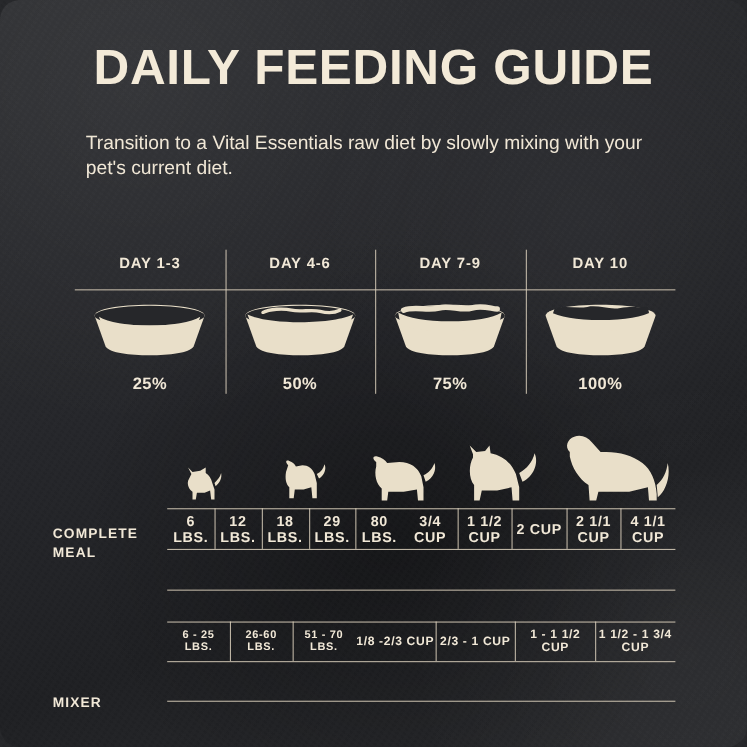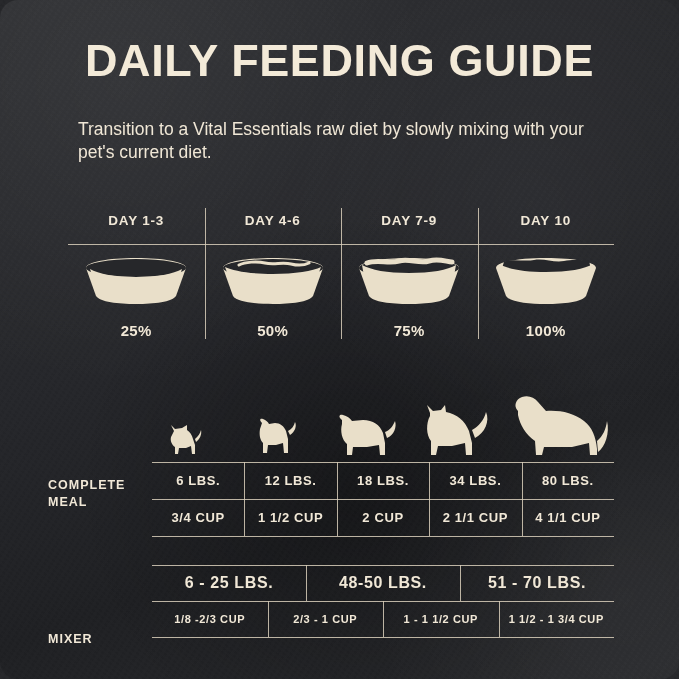--- a/index.html
+++ b/index.html
@@ -59,21 +59,21 @@
     width: 523px;
     font-size: 17.5px;
     line-height: 1.34;
     font-weight: 400;
     color: #f0e7d6;
   }
 
   
   .bowls {
     position: absolute;
-    top: 208px;
+    top: 227px;
     left: 68px;
     width: 546px;
     height: 145px;
     display: flex;
   }
   .bowl-col {
     flex: 1;
     position: relative;
     display: flex;
     flex-direction: column;
@@ -147,21 +147,21 @@
     position: absolute;
     font-size: 12.5px;
     font-weight: 700;
     letter-spacing: 1px;
     line-height: 1.35;
     text-align: left;
   }
   .grid {
     position: absolute;
     display: flex;
-    flex-direction: column;
+    flex-direction: row;
   }
   .grid .row {
     display: flex;
   }
   .grid .cell {
     flex: 1;
     text-align: center;
     font-weight: 700;
     letter-spacing: 0.6px;
     position: relative;
@@ -189,21 +189,21 @@
   #complete-meal-table .tbl-label { left: 0px; top: 15px; width: 100px; }
   #complete-meal-table .grid { left: 104px; top: 0; width: 462px; }
   #complete-meal-table .row { height: 37px; }
   #complete-meal-table .cell { font-size: 13px; }
 
   
   #mixer-table { top: 565px; left: 48px; width: 566px; height: 72px; }
   #mixer-table .tbl-label { left: 0px; top: 21px; width: 100px; margin-top: 45px; }
   #mixer-table .grid { left: 104px; top: 0; width: 462px; }
   #mixer-table .row { height: 36px; }
-  #mixer-table .row.values .cell { font-size: 16px; }
+  #mixer-table .row.values .cell { font-size: 10px; }
   #mixer-table .row.units .cell { font-size: 11px; }
 </style>
 </head>
 <body>
 
 <div class="page">
   <div class="grain"></div>
 
   <div class="title">DAILY FEEDING GUIDE</div>
   <div class="subtitle">Transition to a Vital Essentials raw diet by slowly mixing with your pet's current diet.</div>
@@ -298,42 +298,42 @@
   <div class="tbl" id="complete-meal-table">
     <div class="tbl-label">COMPLETE MEAL</div>
     <div class="hline" style="left:104px; top:0; width:462px;"></div>
     <div class="hline" style="left:104px; top:37px; width:462px;"></div>
     <div class="hline" style="left:104px; top:74px; width:462px;"></div>
     <div class="grid">
       <div class="row weights">
         <div class="cell">6 LBS.</div>
         <div class="cell">12 LBS.</div>
         <div class="cell">18 LBS.</div>
-        <div class="cell">34 LBS.</div>
+        <div class="cell">29 LBS.</div>
         <div class="cell">80 LBS.</div>
       </div>
       <div class="row amounts">
         <div class="cell">3/4 CUP</div>
         <div class="cell">1 1/2 CUP</div>
         <div class="cell">2 CUP</div>
         <div class="cell">2 1/1 CUP</div>
         <div class="cell">4 1/1 CUP</div>
       </div>
     </div>
   </div>
 
   <div class="tbl" id="mixer-table">
     <div class="tbl-label">MIXER</div>
     <div class="hline" style="left:104px; top:0; width:462px;"></div>
     <div class="hline" style="left:104px; top:36px; width:462px;"></div>
     <div class="hline" style="left:104px; top:72px; width:462px;"></div>
     <div class="grid">
       <div class="row values">
         <div class="cell">6 - 25 LBS.</div>
-        <div class="cell">48-50 LBS.</div>
+        <div class="cell">26-60 LBS.</div>
         <div class="cell">51 - 70 LBS.</div>
       </div>
       <div class="row units">
         <div class="cell">1/8 -2/3 CUP</div>
         <div class="cell">2/3 - 1 CUP</div>
         <div class="cell">1 - 1 1/2 CUP</div>
         <div class="cell">1 1/2 - 1 3/4 CUP</div>
       </div>
     </div>
   </div>

